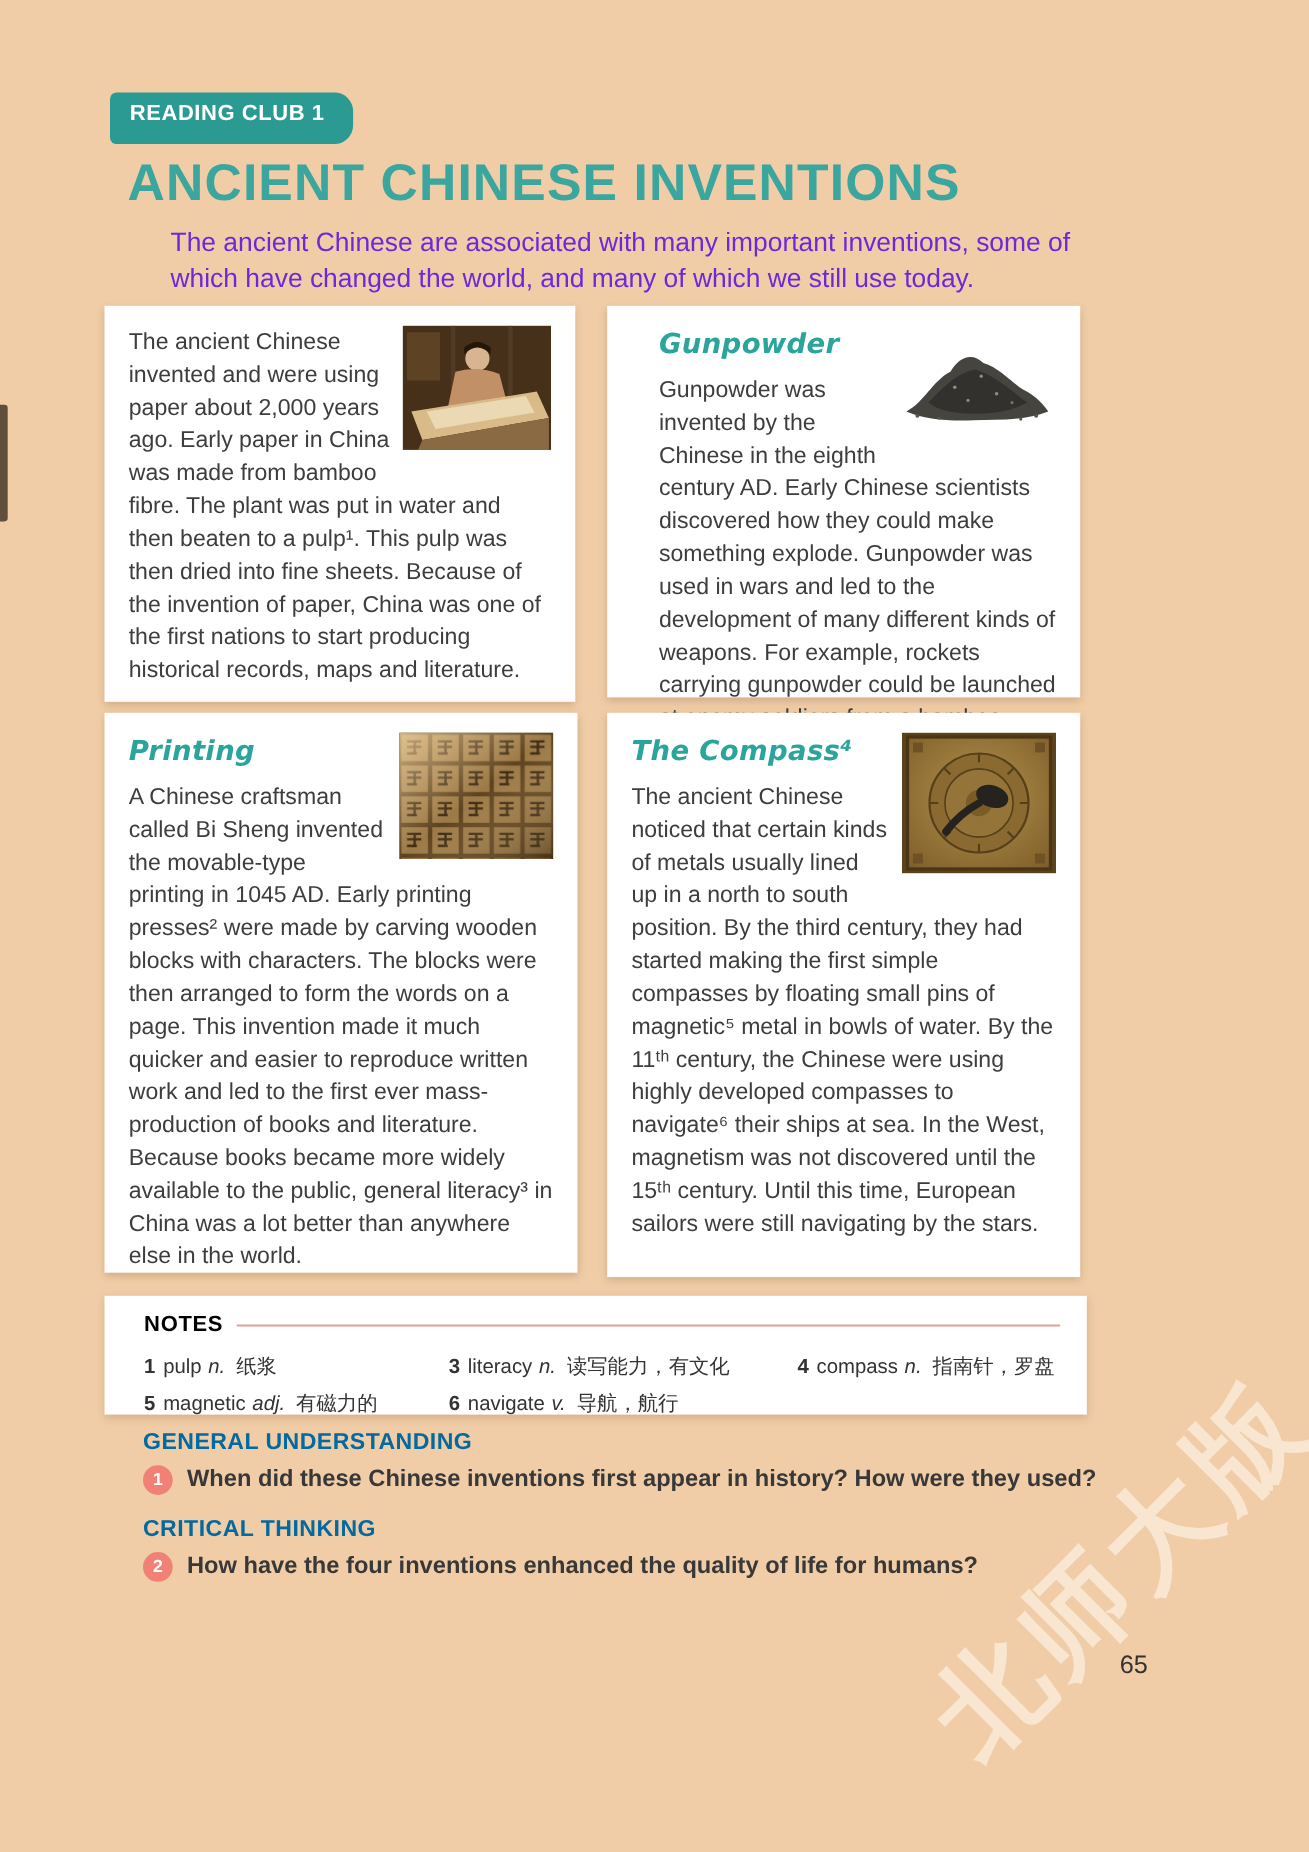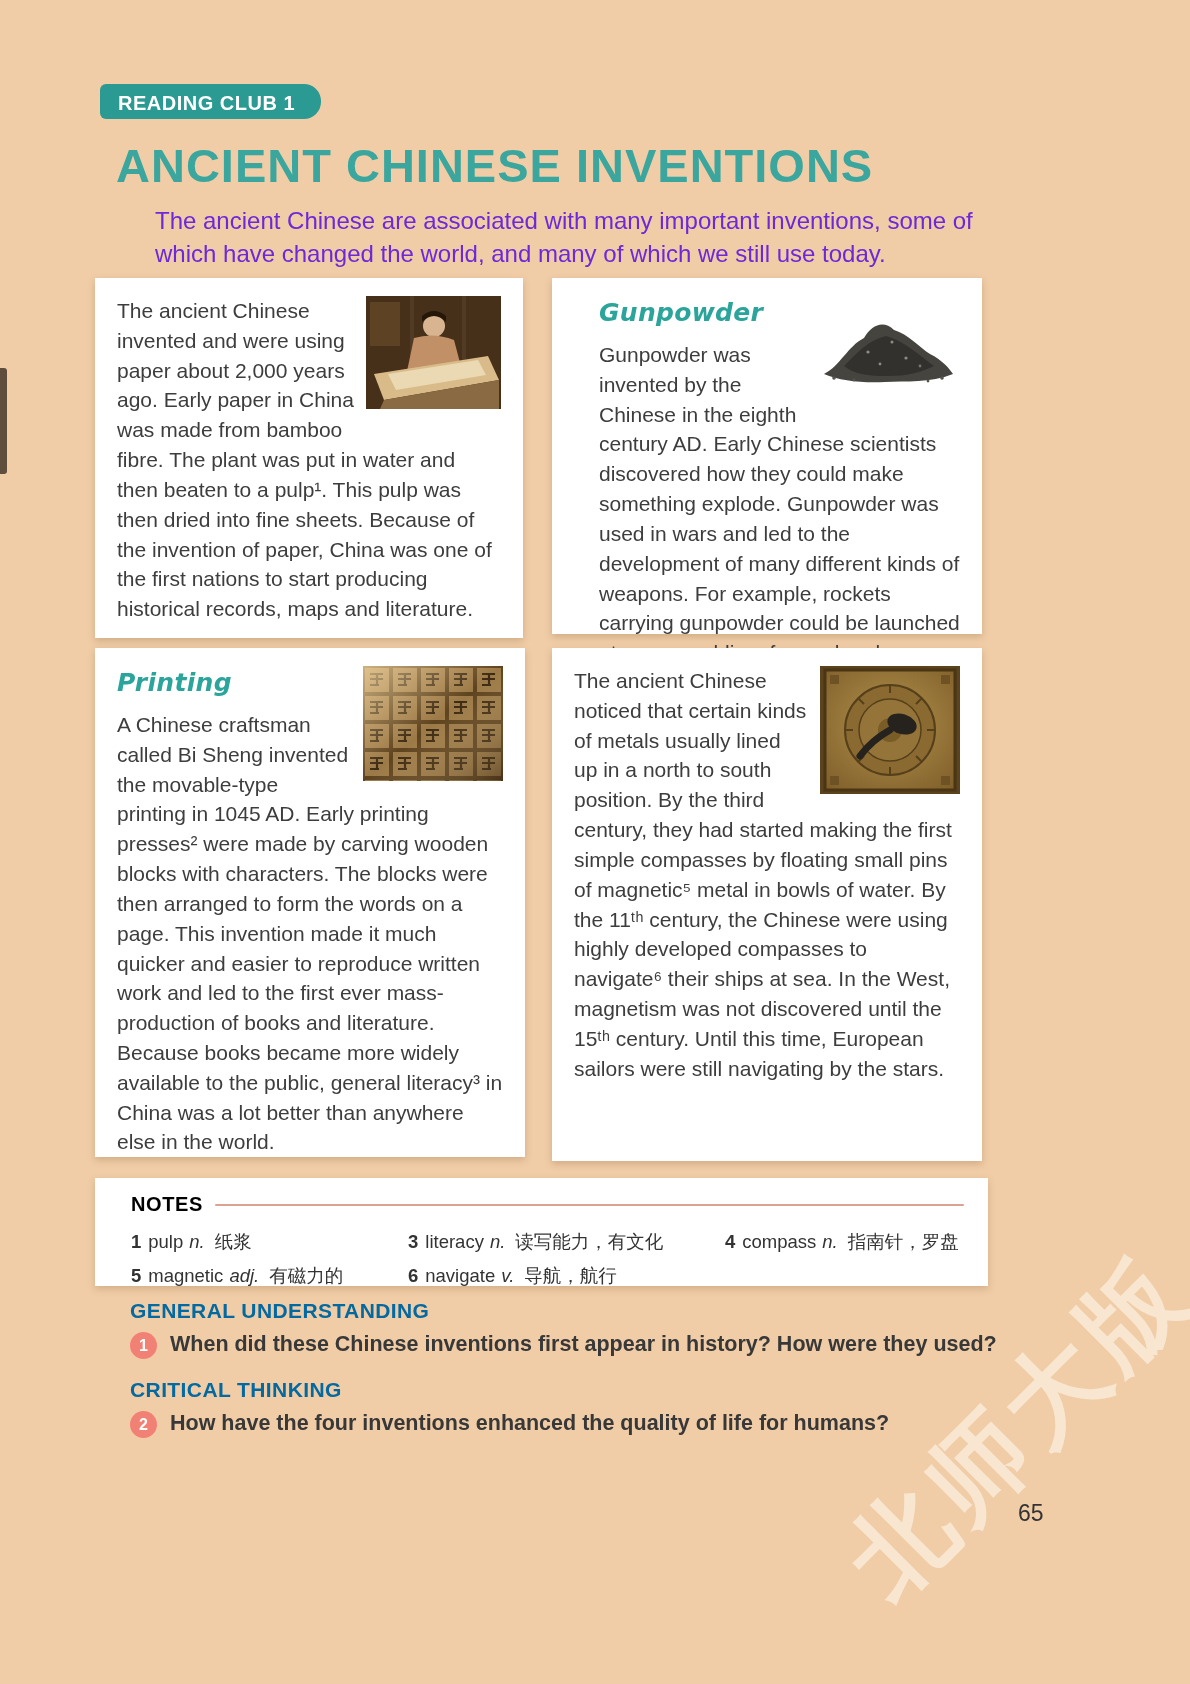--- a/index.html
+++ b/index.html
@@ -12,21 +12,21 @@
     overflow:hidden;
   }
   .spine-mark {
     position:absolute; left:0; top:368px; width:7px; height:106px;
     background:#473729; border-radius:0 3px 3px 0; opacity:.85;
   }
   .badge {
     position:absolute; left:100px; top:84px;
     background:#2b9a92; color:#ffffff;
     font-weight:bold; font-size:20px; letter-spacing:.5px;
-    padding:8px 26px 4px 18px;
+    padding:8px 26px 16px 18px;
     border-radius:6px 17px 17px 6px;
   }
   .page-title {
     position:absolute; left:116px; top:138px;
     color:#3aa69e; font-size:47px; font-weight:bold; letter-spacing:1px;
     white-space:nowrap;
   }
   .intro {
     position:absolute; left:155px; top:204px; width:858px;
     font-size:24px; line-height:1.38; color:#6d28d9;
@@ -181,20 +181,21 @@
       <path d="M70,19 v8 M70,101 v8 M25,64 h8 M107,64 h8 M38,32 l6,6 M96,90 l6,6 M102,32 l-6,6 M44,90 l-6,6" stroke="#55401a" stroke-width="2"></path>
       <circle cx="70" cy="64" r="12" fill="#7a5c26"></circle>
       <ellipse cx="82" cy="58" rx="15" ry="10" fill="#26221e" transform="rotate(18 82 58)"></ellipse>
       <path d="M70,64 Q52,74 40,90" stroke="#26221e" stroke-width="7" fill="none" stroke-linecap="round"></path>
       <rect x="10" y="9" width="9" height="9" fill="#6e5224"></rect>
       <rect x="121" y="9" width="9" height="9" fill="#6e5224"></rect>
       <rect x="10" y="110" width="9" height="9" fill="#6e5224"></rect>
       <rect x="121" y="110" width="9" height="9" fill="#6e5224"></rect>
     </svg>
   </span>
+  <h2 class="card-title">The Compass⁴</h2>
   <p class="card-text">The ancient Chinese noticed that certain kinds of metals usually lined up in a north to south position. By the third century, they had started making the first simple compasses by floating small pins of magnetic⁵ metal in bowls of water. By the 11ᵗʰ century, the Chinese were using highly developed compasses to navigate⁶ their ships at sea. In the West, magnetism was not discovered until the 15ᵗʰ century. Until this time, European sailors were still navigating by the stars.</p>
 </div>
 
 <div class="notes">
   <div class="notes-head">
     <span class="notes-title">NOTES</span>
     <span class="notes-rule"></span>
   </div>
   <div class="notes-grid">
     <span class="note-item"><b>1</b><span>pulp</span><i>n.</i><span class="cn">纸浆</span></span>

